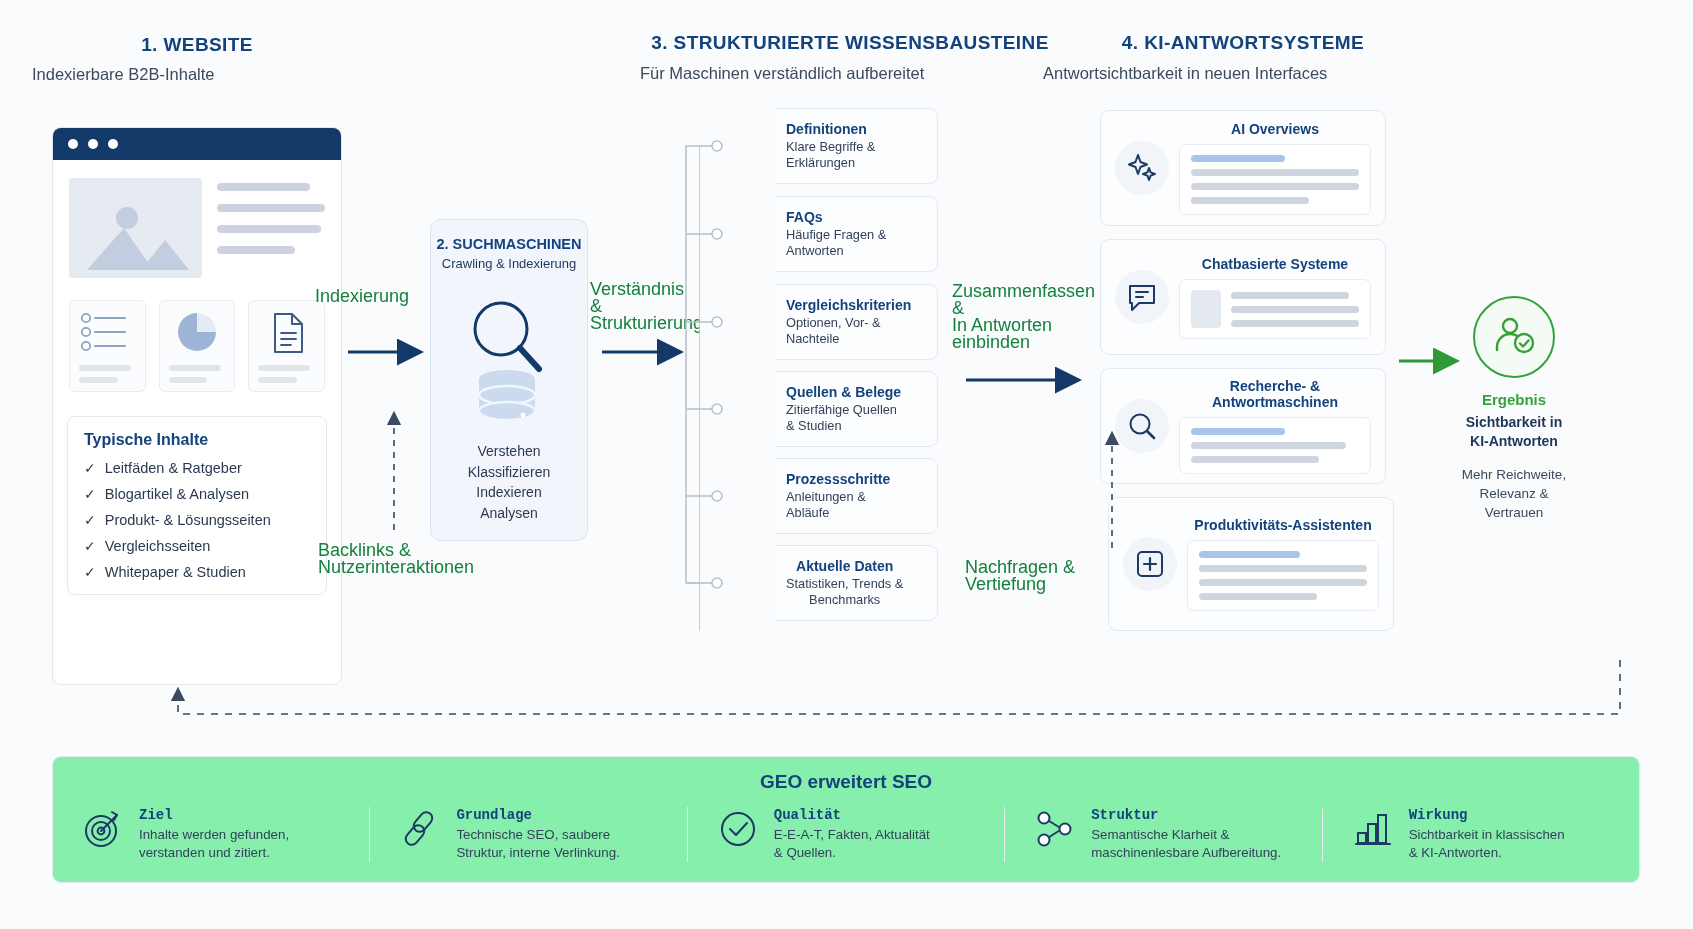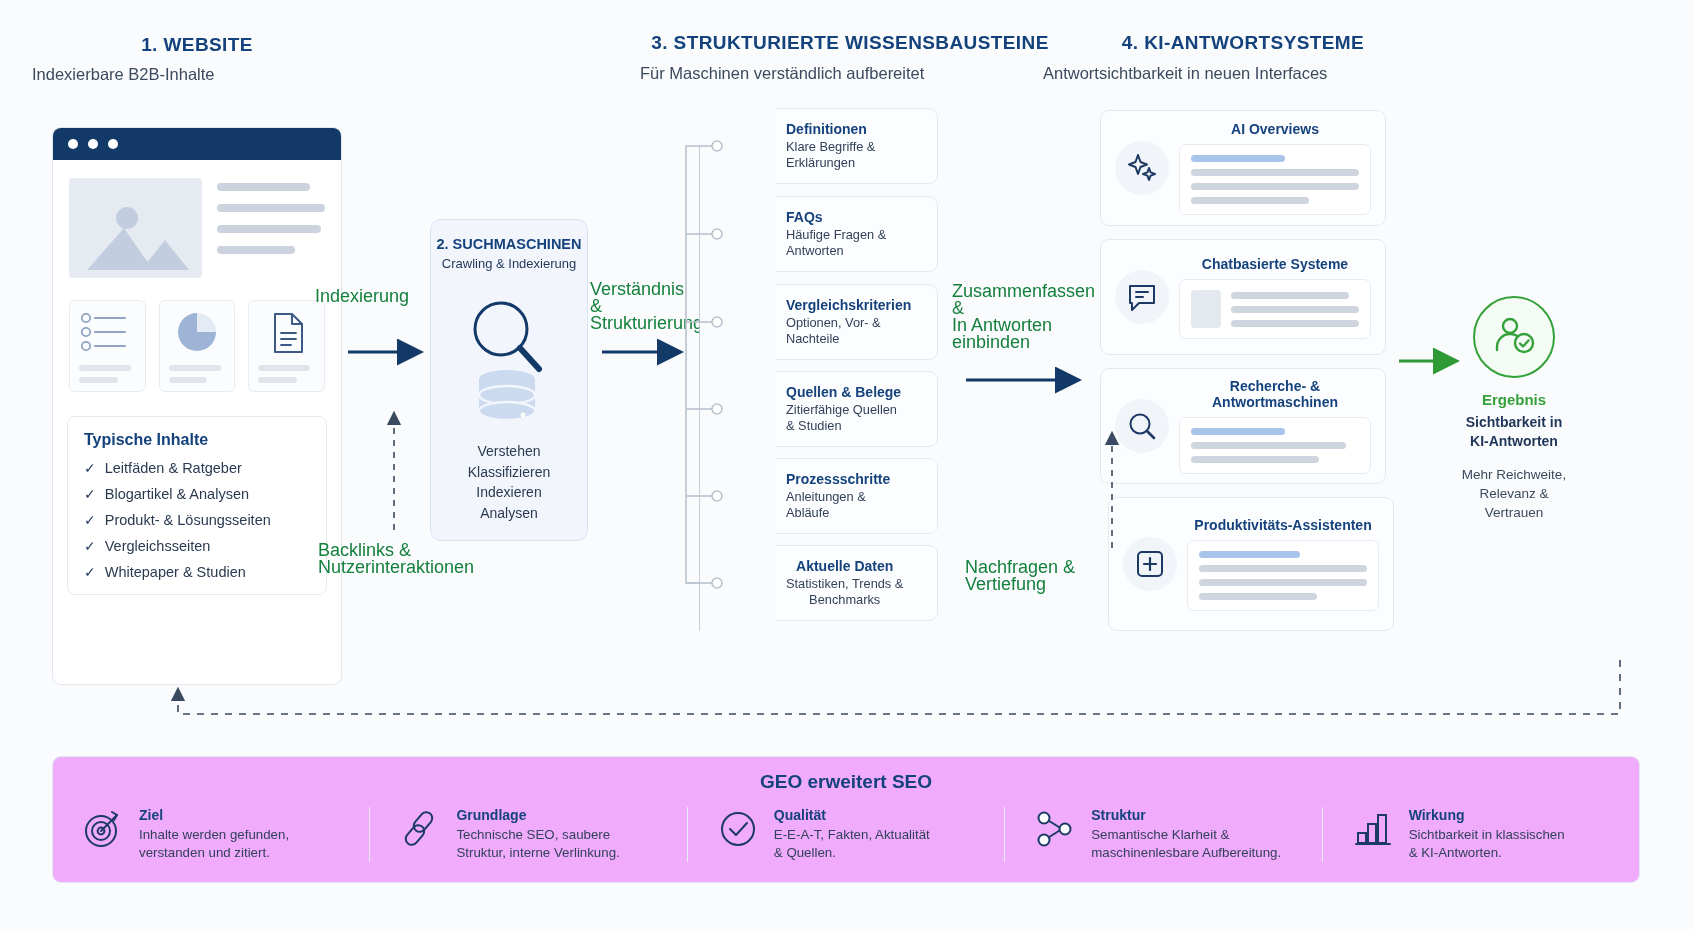--- a/index.html
+++ b/index.html
@@ -124,33 +124,33 @@
     border: 2px solid #35a13a; background: #f4fbf4;
     margin: 0 auto; display: flex; align-items: center; justify-content: center;
   }
   #res-title { margin-top: 13px; font-size: 15px; font-weight: bold; color: #35a13a; }
   #res-sub { margin-top: 5px; font-size: 14px; font-weight: bold; color: #1f3558; line-height: 19px; }
   #res-note { margin-top: 14px; font-size: 13.5px; color: #3c4a5e; line-height: 19px; }
 
   
   #bottom {
     position: absolute; left: 52px; top: 756px; width: 1588px; height: 127px;
-    background: #f0abfc; border: 1px solid #e4e9f1; border-radius: 9px;
+    background: #86efac; border: 1px solid #e4e9f1; border-radius: 9px;
   }
   #bottom h3 {
     text-align: center; font-size: 19px; font-weight: bold;
     color: #14427c; padding-top: 14px;
   }
   #bfeats { display: flex; margin-top: 14px; }
   .bfeat {
     flex: 1; display: flex; gap: 14px; padding: 0 20px 0 28px; align-items: flex-start;
   }
   .bfeat + .bfeat { border-left: 1px solid #e6eaf1; }
   .bfeat .bico { flex: 0 0 44px; display: flex; justify-content: center; padding-top: 2px; }
-  .bfeat h6 { font-size: 14px; font-weight: bold; color: #14427c; margin-bottom: 3px; }
+  .bfeat h6 { font-size: 14px; font-weight: bold; color: #14427c; margin-bottom: 3px; font-family: Liberation Mono, monospace; }
   .bfeat p { font-size: 13.3px; color: #33415a; line-height: 18px; }
 
   svg { display: block; }
   #overlay { position: absolute; left: 0; top: 0; width: 1693px; height: 929px; pointer-events: none; }
 </style>
 </head>
 <body>
 
 <div id="stage">
 

